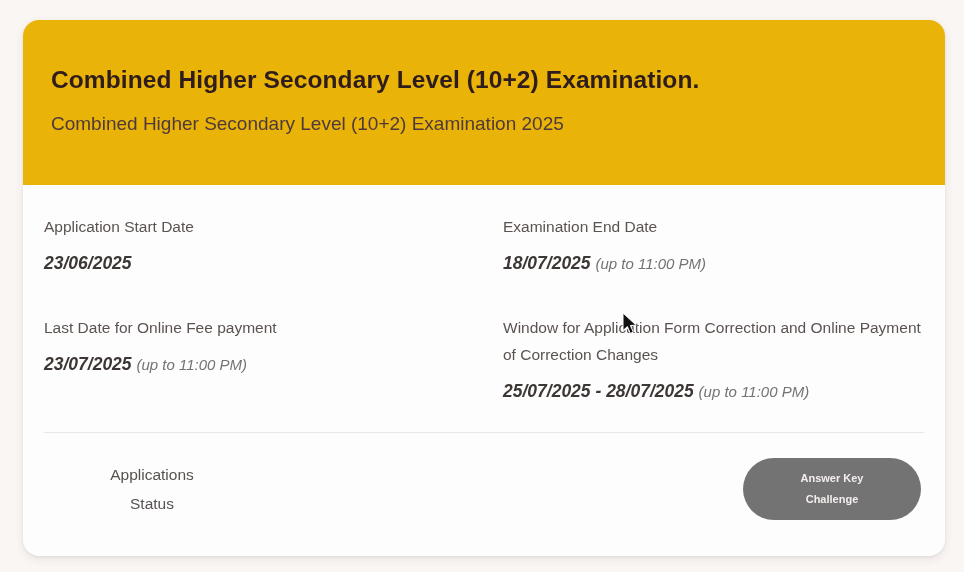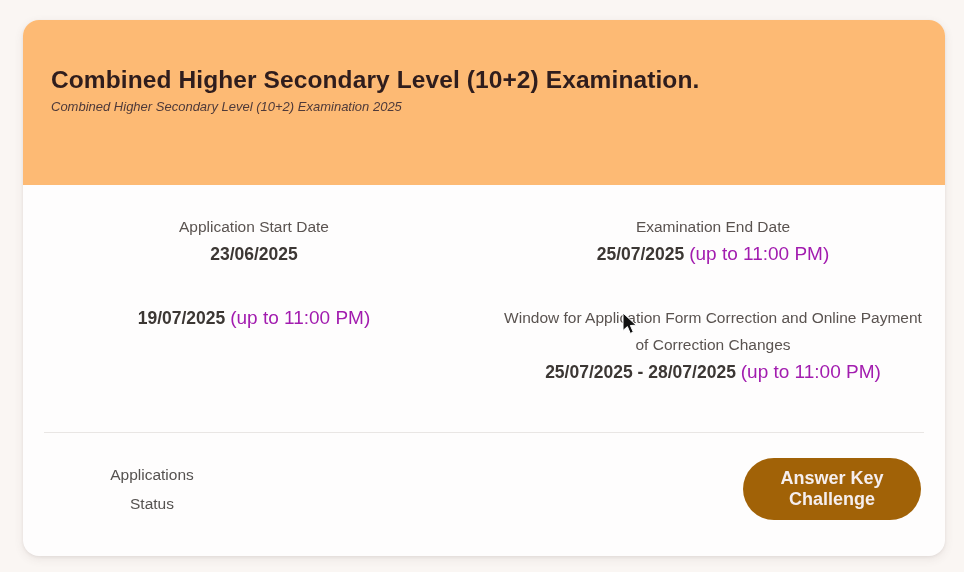--- a/index.html
+++ b/index.html
@@ -18,67 +18,66 @@
     background: #fefdfd;
     border-radius: 16px;
     box-shadow: 0 3px 10px rgba(90,70,70,0.10), 0 1px 3px rgba(90,70,70,0.08);
     display: flex;
     flex-direction: column;
     overflow: hidden;
   }
 
   .card-header {
     height: 165px;
-    background: #fdba74;
+    background: #eab308;
     padding: 46px 28px 0 28px;
     flex: 0 0 auto;
   }
   .card-title {
     font-size: 24.5px;
     font-weight: 700;
     letter-spacing: 0.1px;
     color: #2f1d1d;
   }
   .card-subtitle {
-    margin-top: 5px;
-    font-size: 13px;
+    margin-top: 19px;
+    font-size: 19px;
     font-weight: 400;
     color: #4e3a3a;
-    font-style: italic;
   }
 
   .card-body {
     flex: 0 0 auto;
     min-height: 247px;
     padding: 28px 21px 0 21px;
-    text-align: center;
   }
   .dates-grid {
     display: grid;
     grid-template-columns: 459px 1fr;
     column-gap: 0;
     row-gap: 37px;
   }
   .date-item { max-width: 420px; }
   .date-label {
     font-size: 15.5px;
     line-height: 27px;
     color: #5a5350;
   }
   .date-value {
-    margin-top: 1px;
+    margin-top: 10px;
     font-size: 17.5px;
     line-height: 26px;
     font-weight: 700;
     color: #3c3734;
+    font-style: italic;
   }
   .date-suffix {
-    font-size: 19px;
+    font-size: 15px;
     font-weight: 400;
-    color: #a21caf;
+    color: #737373;
   }
 
   .divider {
     flex: 0 0 auto;
     margin: 0 21px;
     border-top: 1px solid #e9e6e4;
   }
 
   .card-footer {
     flex: 1 1 auto;
@@ -94,24 +93,24 @@
     font-size: 15.5px;
     line-height: 29px;
     color: #555250;
     cursor: pointer;
   }
   .answer-key-btn {
     width: 178px;
     height: 62px;
     border: none;
     border-radius: 31px;
-    background: #a16207;
+    background: #737373;
     color: #f5eeee;
     font-family: "Liberation Sans", sans-serif;
-    font-size: 18px;
+    font-size: 11px;
     font-weight: 700;
     line-height: 21px;
     cursor: pointer;
     display: flex;
     align-items: center;
     justify-content: center;
   }
   .answer-key-btn span {
     display: block;
     max-width: 110px;
@@ -141,25 +140,26 @@
     <div class="card-body">
       <div class="dates-grid">
 
         <div class="date-item">
           <div class="date-label">Application Start Date</div>
           <div class="date-value"><b>23/06/2025</b> <span class="date-suffix"></span></div>
         </div>
 
         <div class="date-item">
           <div class="date-label">Examination End Date</div>
-          <div class="date-value"><b>25/07/2025</b> <span class="date-suffix">(up to 11:00 PM)</span></div>
+          <div class="date-value"><b>18/07/2025</b> <span class="date-suffix">(up to 11:00 PM)</span></div>
         </div>
 
         <div class="date-item">
-          <div class="date-value"><b>19/07/2025</b> <span class="date-suffix">(up to 11:00 PM)</span></div>
+          <div class="date-label">Last Date for Online Fee payment</div>
+          <div class="date-value"><b>23/07/2025</b> <span class="date-suffix">(up to 11:00 PM)</span></div>
         </div>
 
         <div class="date-item">
           <div class="date-label">Window for Application Form Correction and Online Payment of Correction Changes</div>
           <div class="date-value"><b>25/07/2025 - 28/07/2025</b> <span class="date-suffix">(up to 11:00 PM)</span></div>
         </div>
 
       </div>
     </div>
 

